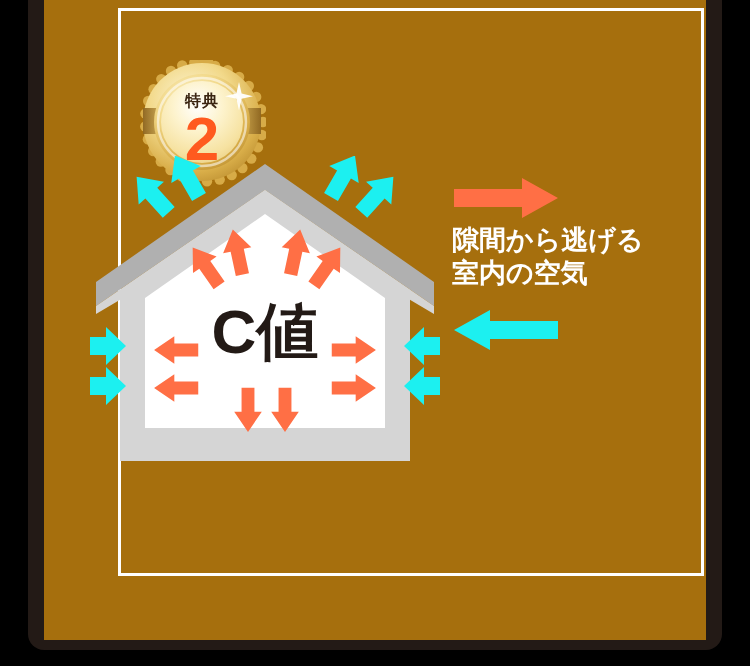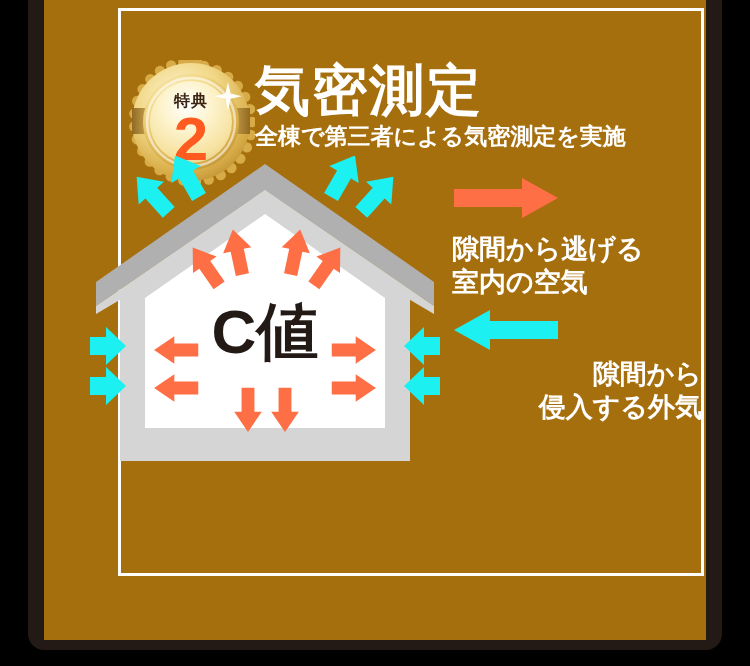--- a/index.html
+++ b/index.html
@@ -52,21 +52,21 @@
 
   
   .header {
     position: absolute;
     left: 0; top: 60px;
     width: 750px;
     height: 110px;
   }
   .medal {
     position: absolute;
-    left: 127px;
+    left: 138px;
     top: 0px;
     width: 128px;
     height: 128px;
   }
   .medal svg { display: block; }
   .medal-tokuten {
     position: absolute;
     left: 0; top: 33px;
     width: 128px;
     text-align: center;
@@ -127,21 +127,21 @@
     width: 250px;
   }
   .legend-2 {
     position: absolute;
     left: 452px;
     top: 308px;
     width: 250px;
   }
   .legend-arrow { display: block; }
   .legend-text {
-    margin-top: 13px;
+    margin-top: 4px;
     font-size: 27px;
     font-weight: bold;
     color: #ffffff;
     line-height: 1.22;
     letter-spacing: 0px;
     white-space: pre-line;
   }
   .legend-text-2 {
     margin-top: 6px;
     font-size: 27px;
@@ -245,24 +245,20 @@
 
           <g opacity="0.95">
             <path d="M101 22 L103.6 33.6 L115 36.2 L103.6 38.8 L101 50.4 L98.4 38.8 L87 36.2 L98.4 33.6 Z" fill="#ffffff"></path>
           </g>
         </g>
       </svg>
       <div class="medal-tokuten">特典</div>
       <div class="medal-num">2</div>
     </div>
 
-    <div class="title-block">
-      <div class="main-title">気密測定</div>
-      <div class="sub-title">全棟で第三者による気密測定を実施</div>
-    </div>
   </div>
 
   <div class="house-wrap">
     <svg width="350" height="320" viewBox="0 0 350 320" aria-hidden="true">
       <defs>
 
         <g id="arrOut">
           <path d="M0,-26 L15,-4 L7,-4 L7,22 L-7,22 L-7,-4 L-15,-4 Z" fill="#ff6f45"></path>
         </g>
 
@@ -355,18 +351,16 @@
       <path d="M2,13 L70,13 L70,2 L106,22 L70,42 L70,31 L2,31 Z" fill="#ff6f45"></path>
     </svg>
     <div class="legend-text">隙間から逃げる
 室内の空気</div>
   </div>
 
   <div class="legend-2">
     <svg class="legend-arrow" width="108" height="44" viewBox="0 0 108 44" aria-hidden="true">
       <path d="M106,13 L38,13 L38,2 L2,22 L38,42 L38,31 L106,31 Z" fill="#1cf0f0"></path>
     </svg>
-    <div class="legend-text-2">隙間から
-侵入する外気</div>
   </div>
 
 
 </div>
 
 </body></html>

